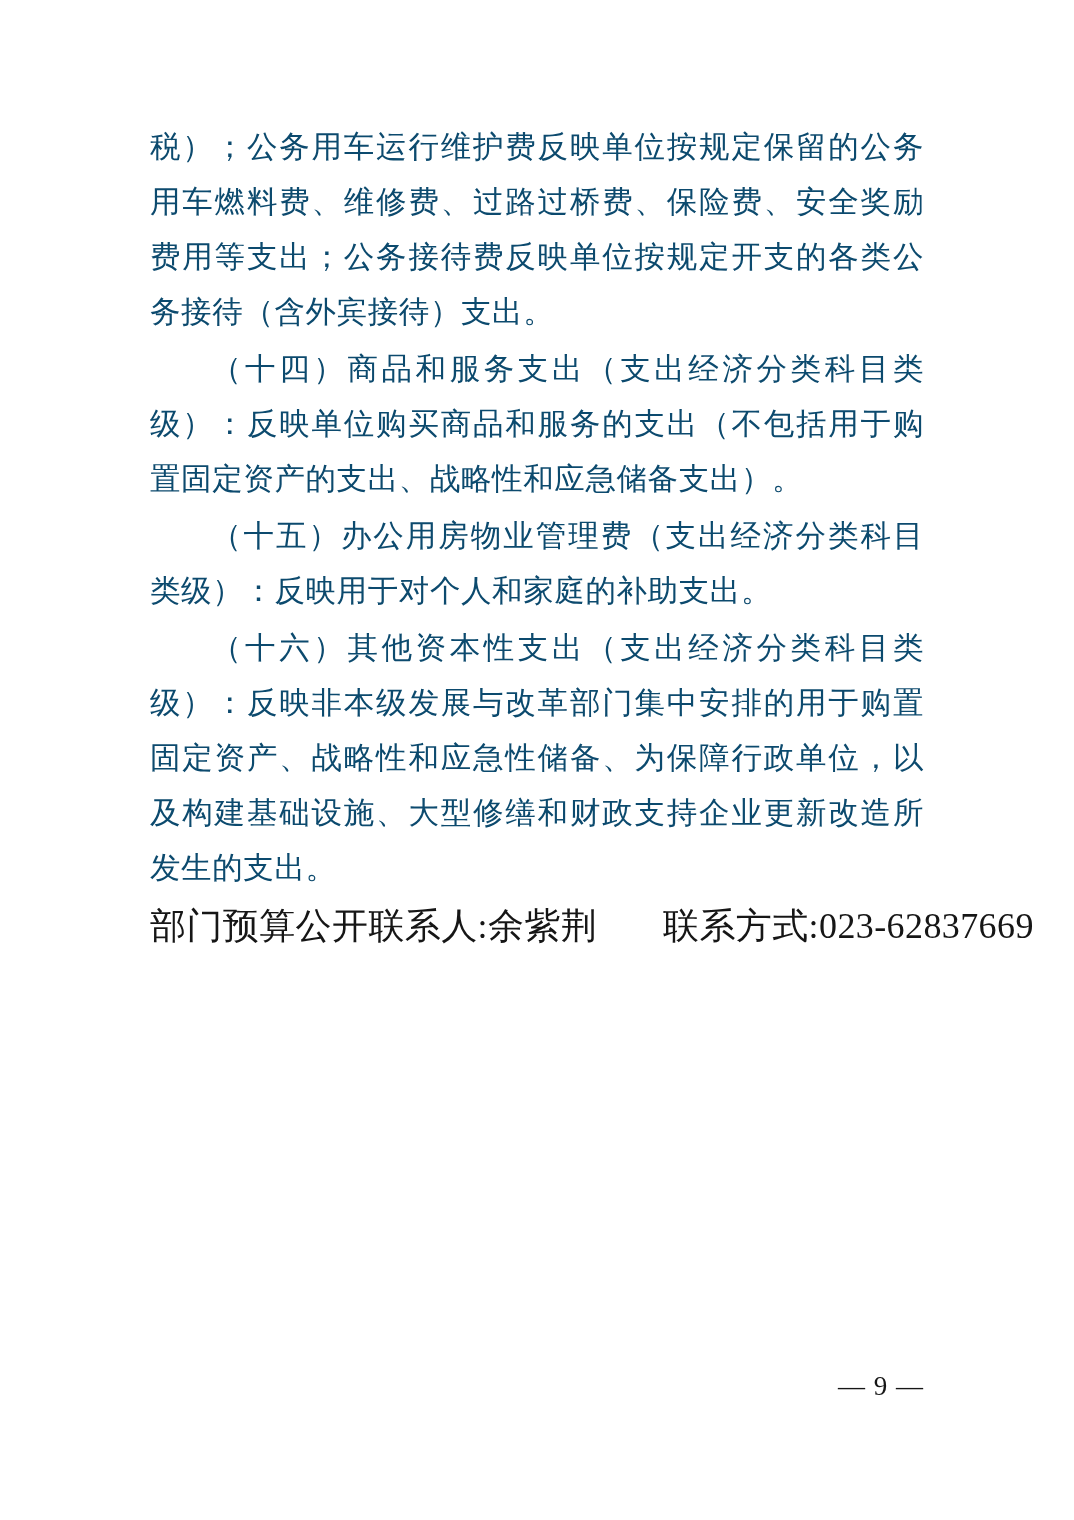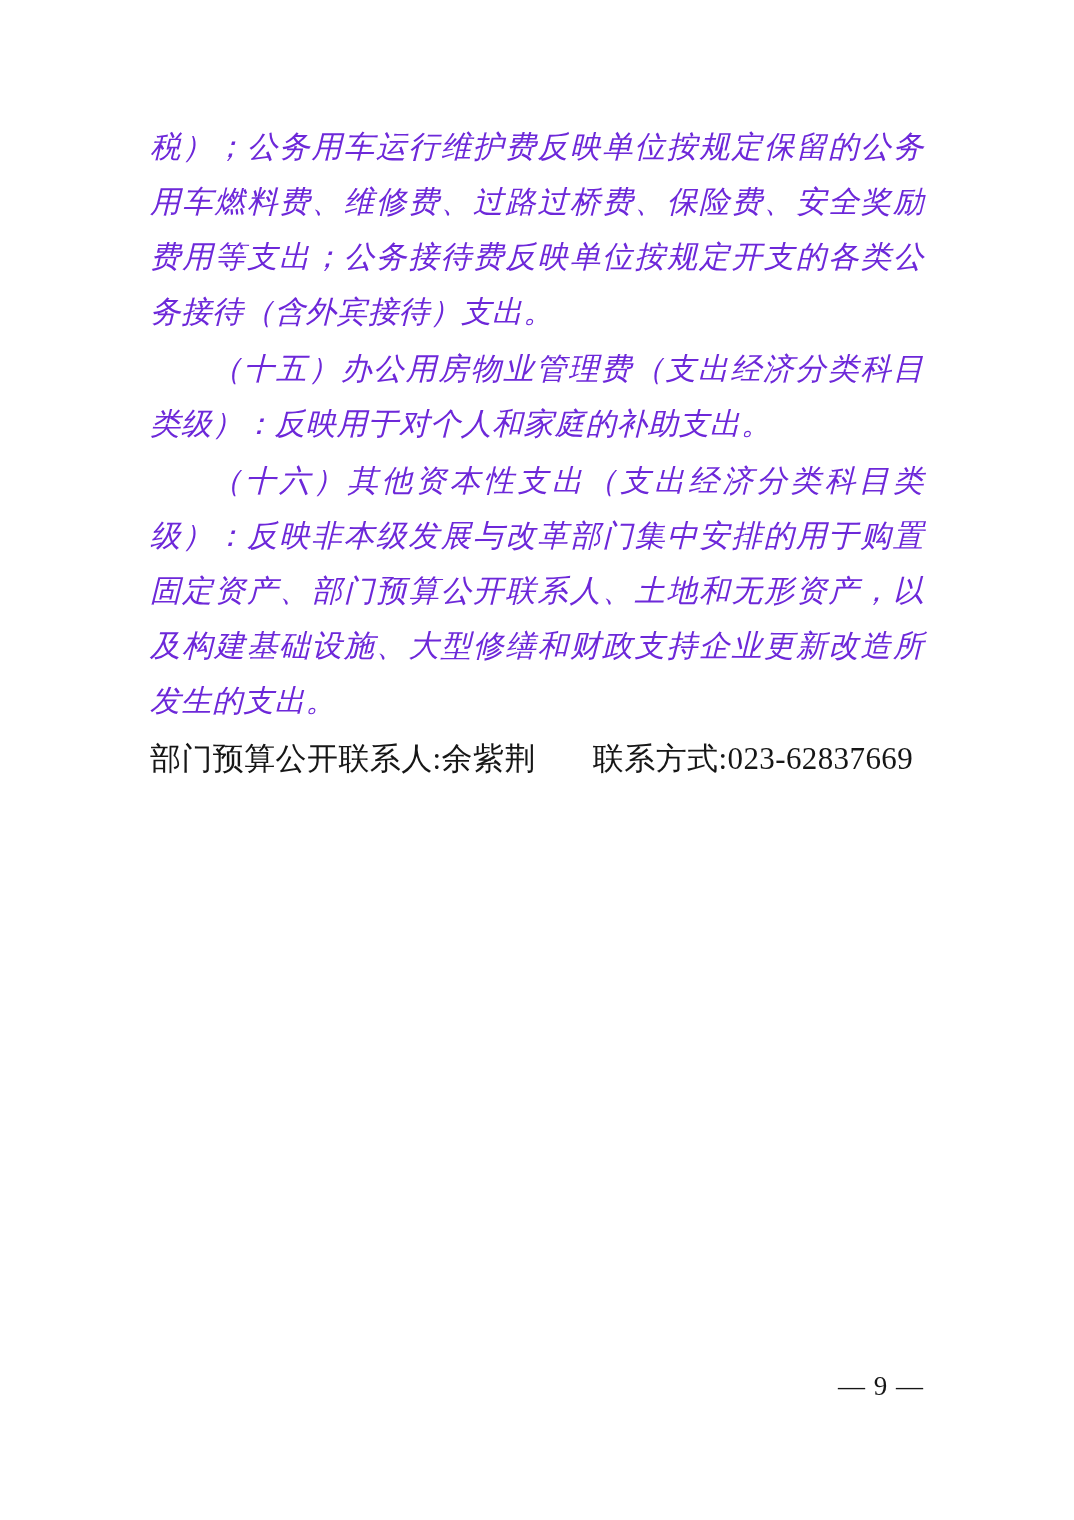--- a/index.html
+++ b/index.html
@@ -24,29 +24,28 @@
   .doc-body {
     width: 774px;
   }
   .para {
     margin: 0 0 2px 0;
     font-size: 30.5px;
     line-height: 55px;
     letter-spacing: 0.6px;
     text-align: justify;
     text-justify: inter-ideograph;
-    color: #6d28d9;
-    font-style: italic;
+    color: #0c4a6e;
   }
   .para.indent {
     text-indent: 61px;
   }
   .contact-line {
     margin: 4px 0 0 0;
-    font-size: 31px;
+    font-size: 36px;
     line-height: 52px;
     letter-spacing: 0.4px;
     color: #161616;
     white-space: pre;
   }
   .page-number {
     position: absolute;
     right: 150px;
     bottom: 118px;
     font-size: 27px;
@@ -57,23 +56,24 @@
 </head>
 <body>
 
 <div class="page">
   <div class="doc-body">
 
     <p class="para">税）；公务用车运行维护费反映单位按规定保留的公务用车燃料费、维修费、过路过桥费、保险费、安全奖励费用等支出；公务接待费反映单位按规定开支的各类公务接待（含外宾接待）支出。</p>
 
 
 
+    <p class="para indent">（十四）商品和服务支出（支出经济分类科目类级）：反映单位购买商品和服务的支出（不包括用于购置固定资产的支出、战略性和应急储备支出）。</p>
 
     <p class="para indent">（十五）办公用房物业管理费（支出经济分类科目类级）：反映用于对个人和家庭的补助支出。</p>
 
-    <p class="para indent">（十六）其他资本性支出（支出经济分类科目类级）：反映非本级发展与改革部门集中安排的用于购置固定资产、部门预算公开联系人、土地和无形资产，以及构建基础设施、大型修缮和财政支持企业更新改造所发生的支出。</p>
+    <p class="para indent">（十六）其他资本性支出（支出经济分类科目类级）：反映非本级发展与改革部门集中安排的用于购置固定资产、战略性和应急性储备、为保障行政单位，以及构建基础设施、大型修缮和财政支持企业更新改造所发生的支出。</p>
 
     <p class="contact-line">部门预算公开联系人:余紫荆       联系方式:023-62837669</p>
 
   </div>
 
   <div class="page-number">— 9 —</div>
 </div>
 
 </body></html>

